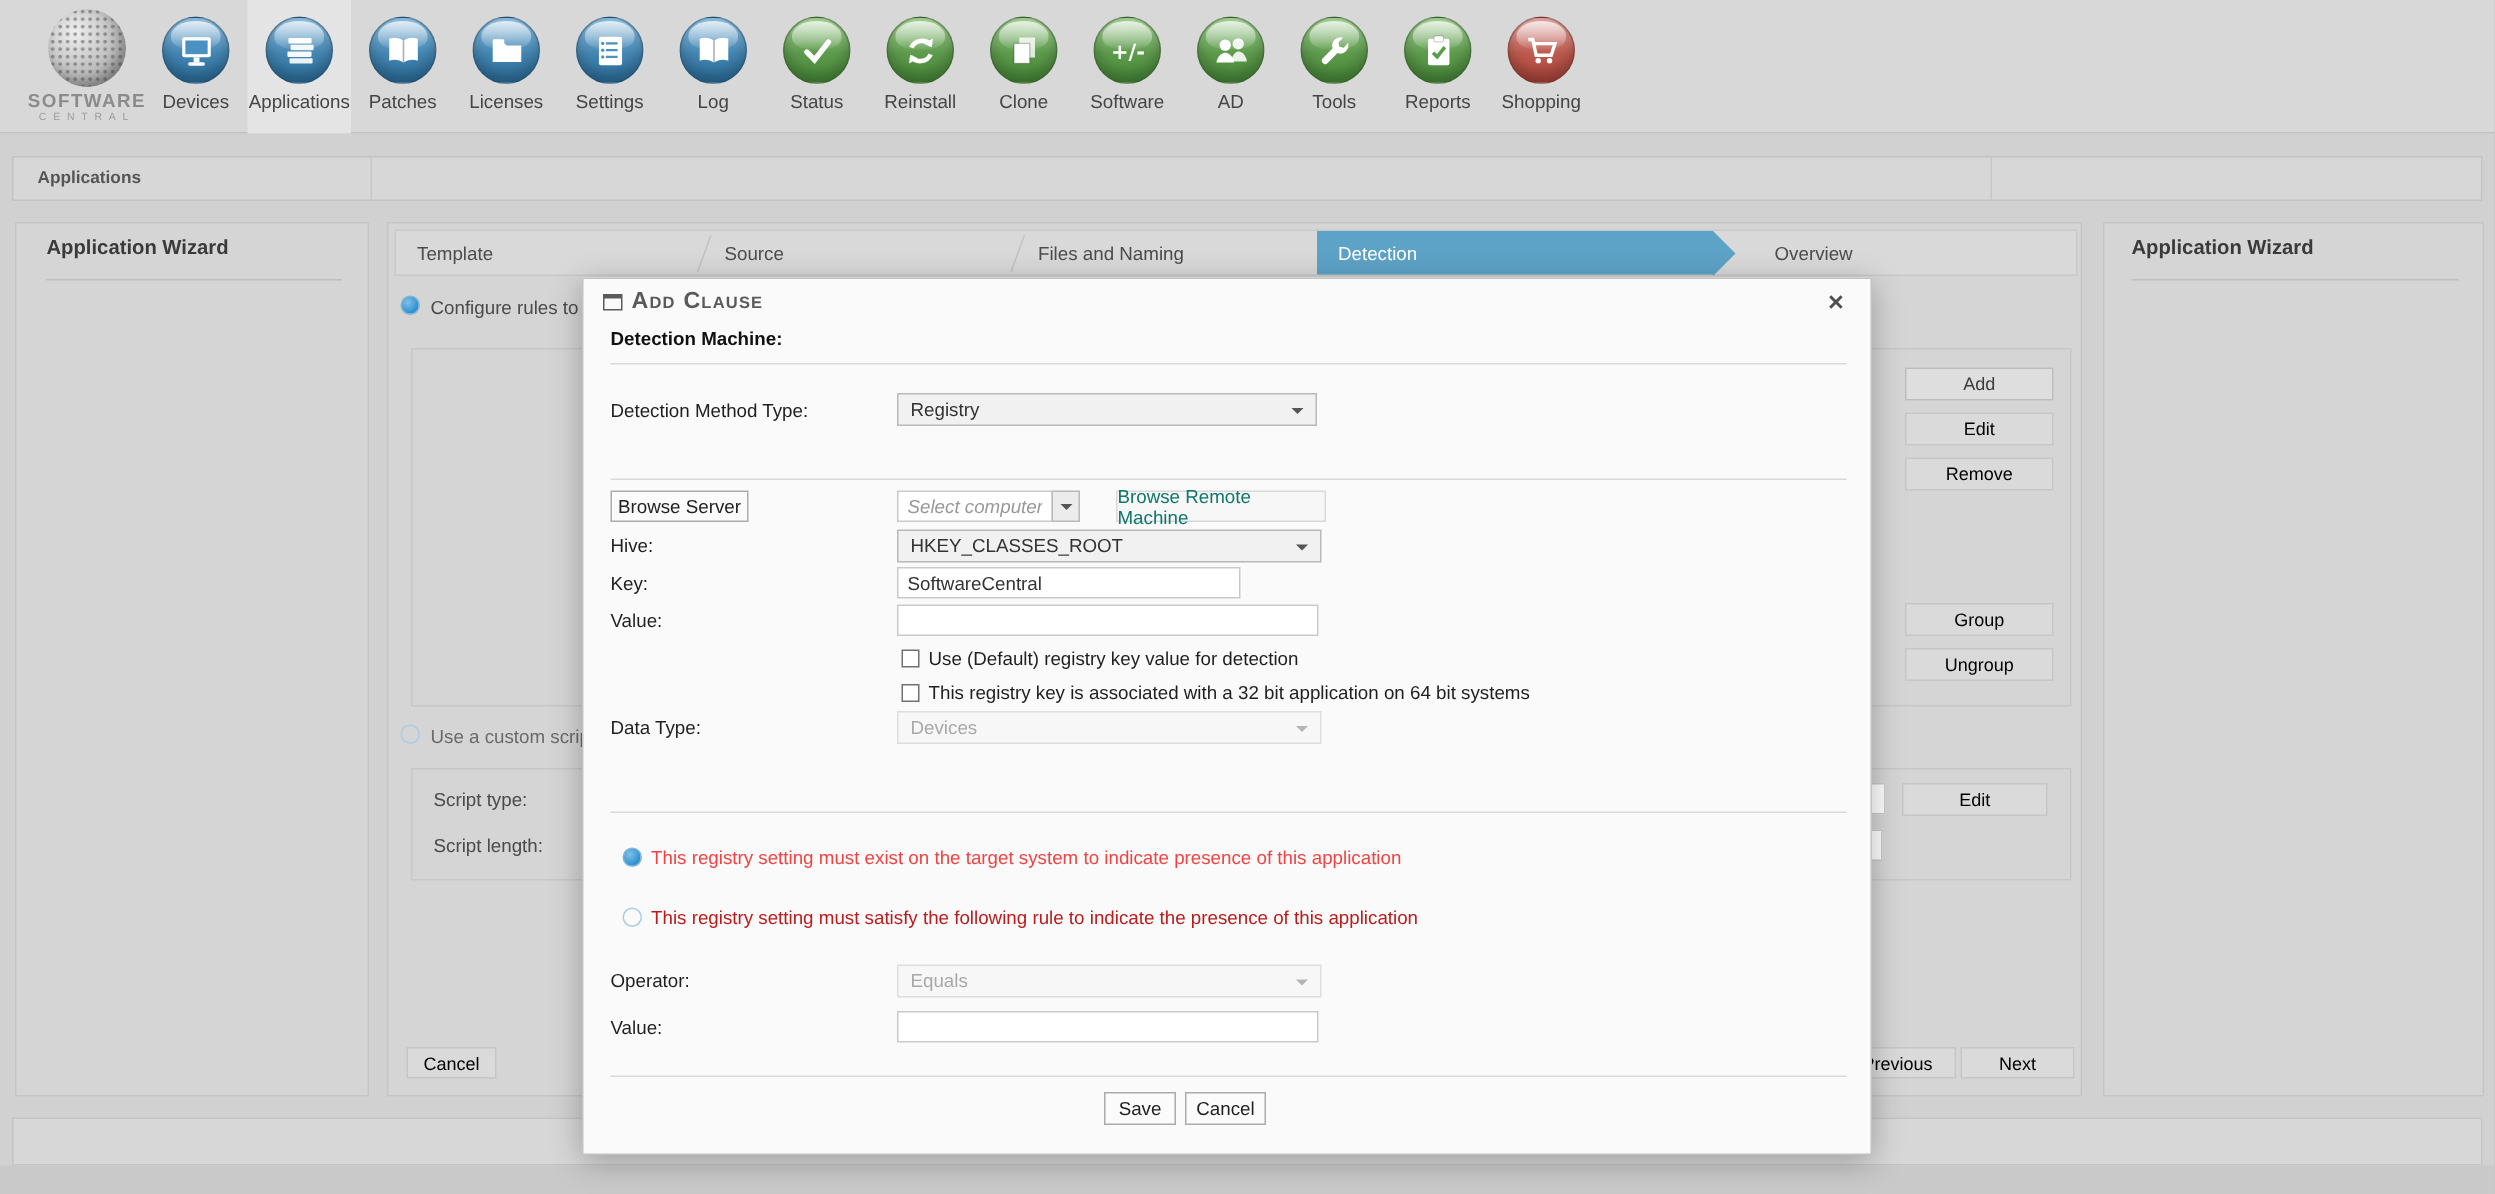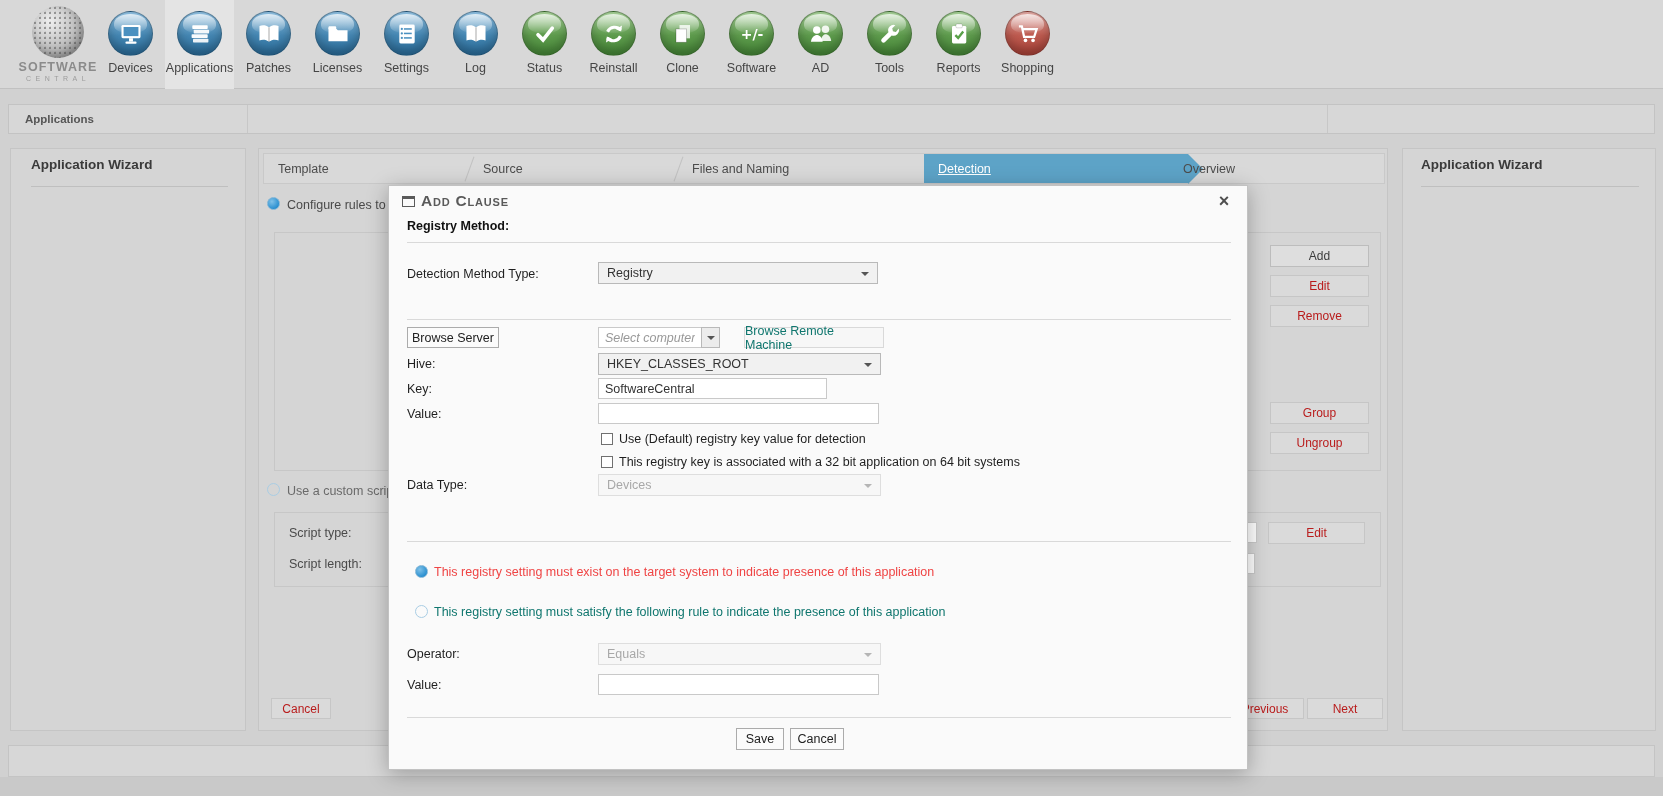--- a/index.html
+++ b/index.html
@@ -54,21 +54,21 @@
   .tab { position:absolute; top:0; bottom:0; display:flex; align-items:center;
          padding-left:14px; font-size:12.5px; color:#4c4c4c; cursor:pointer; }
   .tab .diag { position:absolute; left:0; top:2px; width:1px; height:26px;
                background:#c2c2c2; transform:rotate(20deg); }
   .tab.active { background:#5da3c7; color:#fff; }
   .tab.active::after { content:''; position:absolute; left:100%; top:0;
       border-left:15px solid #5da3c7; border-top:15.5px solid transparent; border-bottom:15.5px solid transparent; }
   
   .btn { position:absolute; display:flex; align-items:center; justify-content:center;
          background:#dedede; border:1px solid #bdbdbd; font-size:12px; color:#3c3c3c; cursor:pointer; }
-  .btn.dim { color:#b91c1c; border-color:#c6c6c6; background:#dadada; }
+  .btn.dim { color:#000000; border-color:#c6c6c6; background:#dadada; }
   .mbtn { position:absolute; display:flex; align-items:center; justify-content:center;
           background:#fbfbfb; border:1px solid #ababab; font-size:12.5px; color:#222; cursor:pointer; }
   .mbtn.dim { color:#0f766e; border-color:#d9d9d9; background:#f7f7f7; }
   .tinput { position:absolute; background:#fff; border:1px solid #c9c9c9; font-size:12.5px;
             color:#333; padding:0 6px; font-family:"Liberation Sans", sans-serif; }
   .tinput::placeholder { font-style:italic; color:#999; }
   .dd { position:absolute; background:#f1f1f1; border:1px solid #b9b9b9; color:#333;
         font-size:12.5px; display:flex; align-items:center; padding:0 24px 0 8px; cursor:pointer; }
   .dd::after { content:''; position:absolute; right:8px; top:9px;
                border:4px solid transparent; border-top-color:#555; }
@@ -78,21 +78,21 @@
   .ddbtn::after { content:''; position:absolute; left:5px; top:8px;
                   border:4px solid transparent; border-top-color:#555; }
   .cb { position:absolute; width:12px; height:12px; background:#fff; border:1px solid #707070; cursor:pointer; }
   .radio { position:absolute; width:13px; height:13px; border-radius:50%; cursor:pointer; }
   .radio.on { background:radial-gradient(circle at 35% 32%, #7fc1e8, #2a8fd0 72%); border:1px solid #7fb4d6; }
   .radio.off { background:transparent; border:1px solid #a9cde4; }
   .gbox { position:absolute; border:1px solid #c7c7c7; }
   .rule { position:absolute; height:1px; background:#d9d9d9; }
   .lbl { position:absolute; font-size:12.5px; color:#1f1f1f; white-space:nowrap; }
   .lbl.bg { color:#4a4a4a; }
-  .lbl.dim { color:#0f766e; }
+  .lbl.dim { color:#b91c1c; }
   
   .modal { position:absolute; left:388px; top:185px; width:860px; height:585px; z-index:10;
            background:#fafafa; border:1px solid #c2c2c2; box-shadow:0 4px 20px rgba(0,0,0,.28);text-decoration:underline; }
   .modal-title { position:absolute; left:32px; top:6px; font-size:15.5px; font-weight:600;
                  font-variant:small-caps; letter-spacing:.8px; color:#5a5a5a; }
   .win-icon { position:absolute; left:13px; top:10px; width:13px; height:11px;
               border:1px solid #5a5a5a; border-top:3px solid #5a5a5a; }
   .modal-close { position:absolute; left:822px; top:2px; width:26px; height:26px; text-align:center;
                  font-size:18px; font-weight:bold; color:#4f4f4f; cursor:pointer; line-height:26px; }
   .sect { position:absolute; left:18px; top:33px; font-size:12.5px; font-weight:bold; color:#111; }
@@ -272,21 +272,21 @@
         <span>Template</span>
       </div>
       <div class="tab" style="left:205px; width:209px;">
         <span class="diag"></span>
         <span>Source</span>
       </div>
       <div class="tab" style="left:414px; width:212px;">
         <span class="diag"></span>
         <span>Files and Naming</span>
       </div>
-      <div class="tab active" style="left:660px; width:264px;text-decoration:underline;">
+      <div class="tab active" style="left:614px; width:264px;">
         <span>Detection</span>
       </div>
       <div class="tab" style="left:905px; width:217px;">
         <span>Overview</span>
       </div>
     </div>
 
     <span class="radio on" style="left:8px; top:48px;"></span>
     <span class="lbl bg" style="left:28px; top:49px;">Configure rules to det</span>
 
@@ -320,21 +320,21 @@
   </section>
 
   <div class="footbar"></div>
   <div class="bottomstrip"></div>
 
   <div class="modal">
     <span class="win-icon"></span>
     <div class="modal-title">Add Clause</div>
     <div class="modal-close">×</div>
 
-    <div class="sect">Registry Method:</div>
+    <div class="sect">Detection Machine:</div>
     <div class="rule" style="left:18px; top:56px; width:824px;"></div>
 
     <span class="lbl" style="left:18px; top:81px;">Detection Method Type:</span>
     <div class="dd" style="left:209px; top:76px; width:280px; height:22px;">
       <span>Registry</span>
     </div>
 
     <div class="rule" style="left:18px; top:133px; width:824px;"></div>
 
     <div class="mbtn" style="left:18px; top:141px; width:92px; height:21px;">Browse Server</div>

